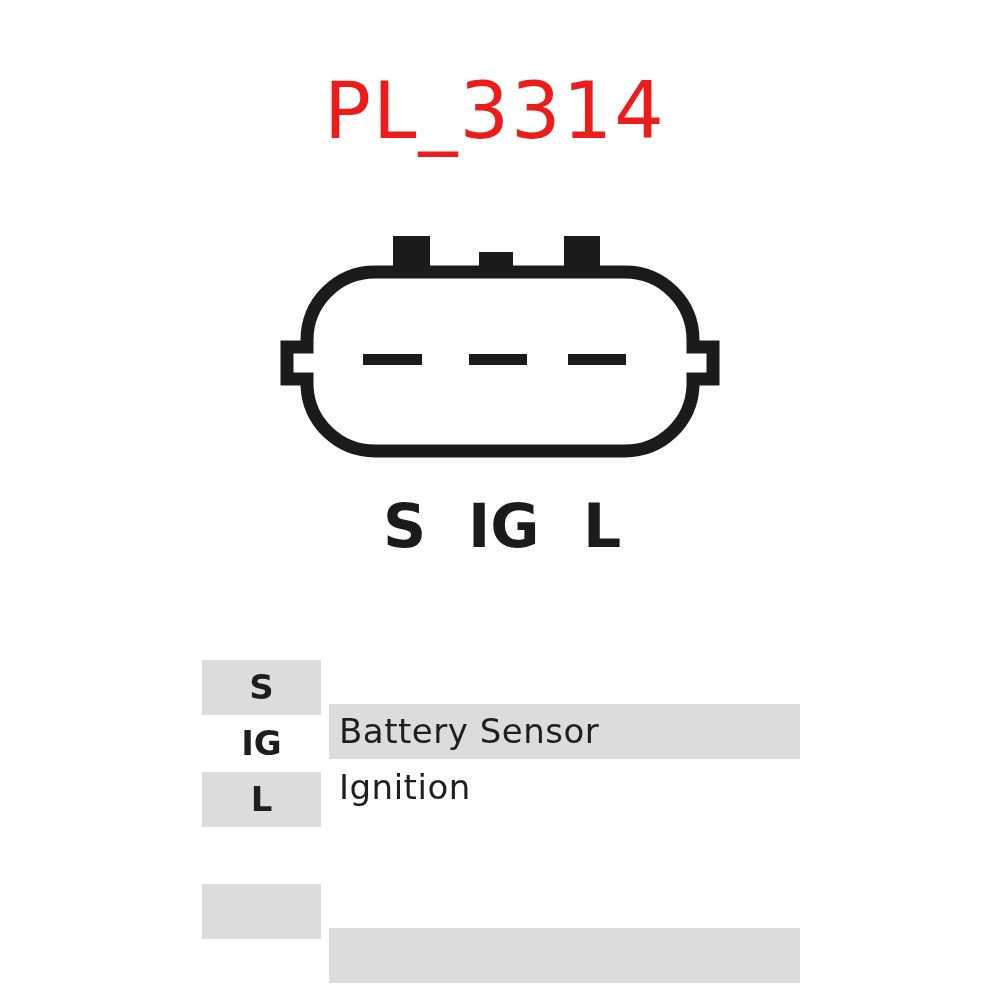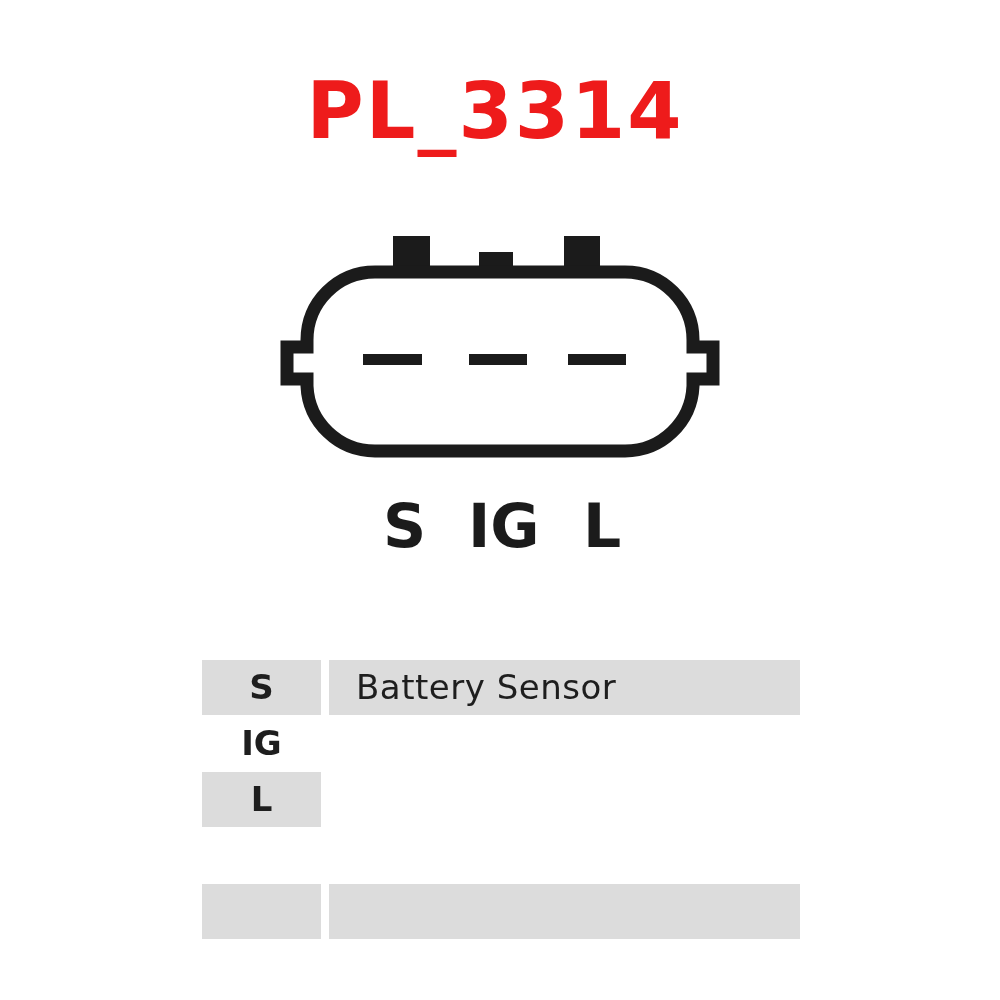--- a/index.html
+++ b/index.html
@@ -1,25 +1,25 @@
 <!DOCTYPE html>
 <html><head>
 <meta charset="utf-8">
 <style>
   html, body { margin: 0; padding: 0; background: #ffffff; }
   body { width: 1000px; height: 1000px; position: relative; overflow: hidden; font-family: "Liberation Sans", sans-serif; }
-  .title { position: absolute; left: 0; width: 990px; top: 66px; text-align: center; font-family: "DejaVu Sans", sans-serif; font-weight: bold; font-size: 78px; line-height: 90px; letter-spacing: 2px; color: #ee1b1b; }
+  .title { position: absolute; left: 0; width: 990px; top: 66px; text-align: center; font-family: "DejaVu Sans", sans-serif; font-weight: normal; font-size: 78px; line-height: 90px; letter-spacing: 2px; color: #ee1b1b; }
   .connector { position: absolute; left: 0; top: 0; }
   .pin-labels { position: absolute; top: 493px; left: 0; width: 1000px; height: 70px; }
   .pin-label { position: absolute; top: 0; font-family: "DejaVu Sans", sans-serif; font-weight: bold; font-size: 60px; line-height: 66px; color: #1b1b1b; }
   .table { position: absolute; left: 202px; top: 660px; width: 598px; }
   .row { position: absolute; left: 0; width: 598px; height: 55px; }
   .cell { position: absolute; top: 0; height: 55px; line-height: 55px; color: #1e1e1e; }
   .cell.code { left: 0; width: 119px; text-align: center; font-weight: bold; font-size: 34px; font-family: "DejaVu Sans", sans-serif; }
-  .cell.desc { left: 127px; width: 471px; padding-left: 27px; box-sizing: border-box; font-size: 34px; font-family: "DejaVu Sans", sans-serif; font-weight: normal; letter-spacing: 0.5px; }
+  .cell.desc { left: 127px; width: 471px; padding-left: 10px; box-sizing: border-box; font-size: 34px; font-family: "DejaVu Sans", sans-serif; font-weight: normal; letter-spacing: 0.5px; margin-top: 44px; }
   .row.shaded .cell { background: #dcdcdc; }
 </style>
 </head>
 <body>
 
 <div class="title">PL_3314</div>
 
 <svg class="connector" width="1000" height="1000" viewBox="0 0 1000 1000">
   <g fill="#1b1b1b">
 
@@ -59,20 +59,21 @@
   <span class="pin-label" style="left:583px;">L</span>
 </div>
 
 <div class="table">
   <div class="row shaded" style="top:0px;">
     <div class="cell code">S</div>
     <div class="cell desc">Battery Sensor</div>
   </div>
   <div class="row" style="top:56px;">
     <div class="cell code">IG</div>
+    <div class="cell desc">Ignition</div>
   </div>
   <div class="row shaded" style="top:112px;">
     <div class="cell code">L</div>
   </div>
   <div class="row" style="top:168px;">
     <div class="cell code"></div>
     <div class="cell desc"></div>
   </div>
   <div class="row shaded" style="top:224px;">
     <div class="cell code"></div>

